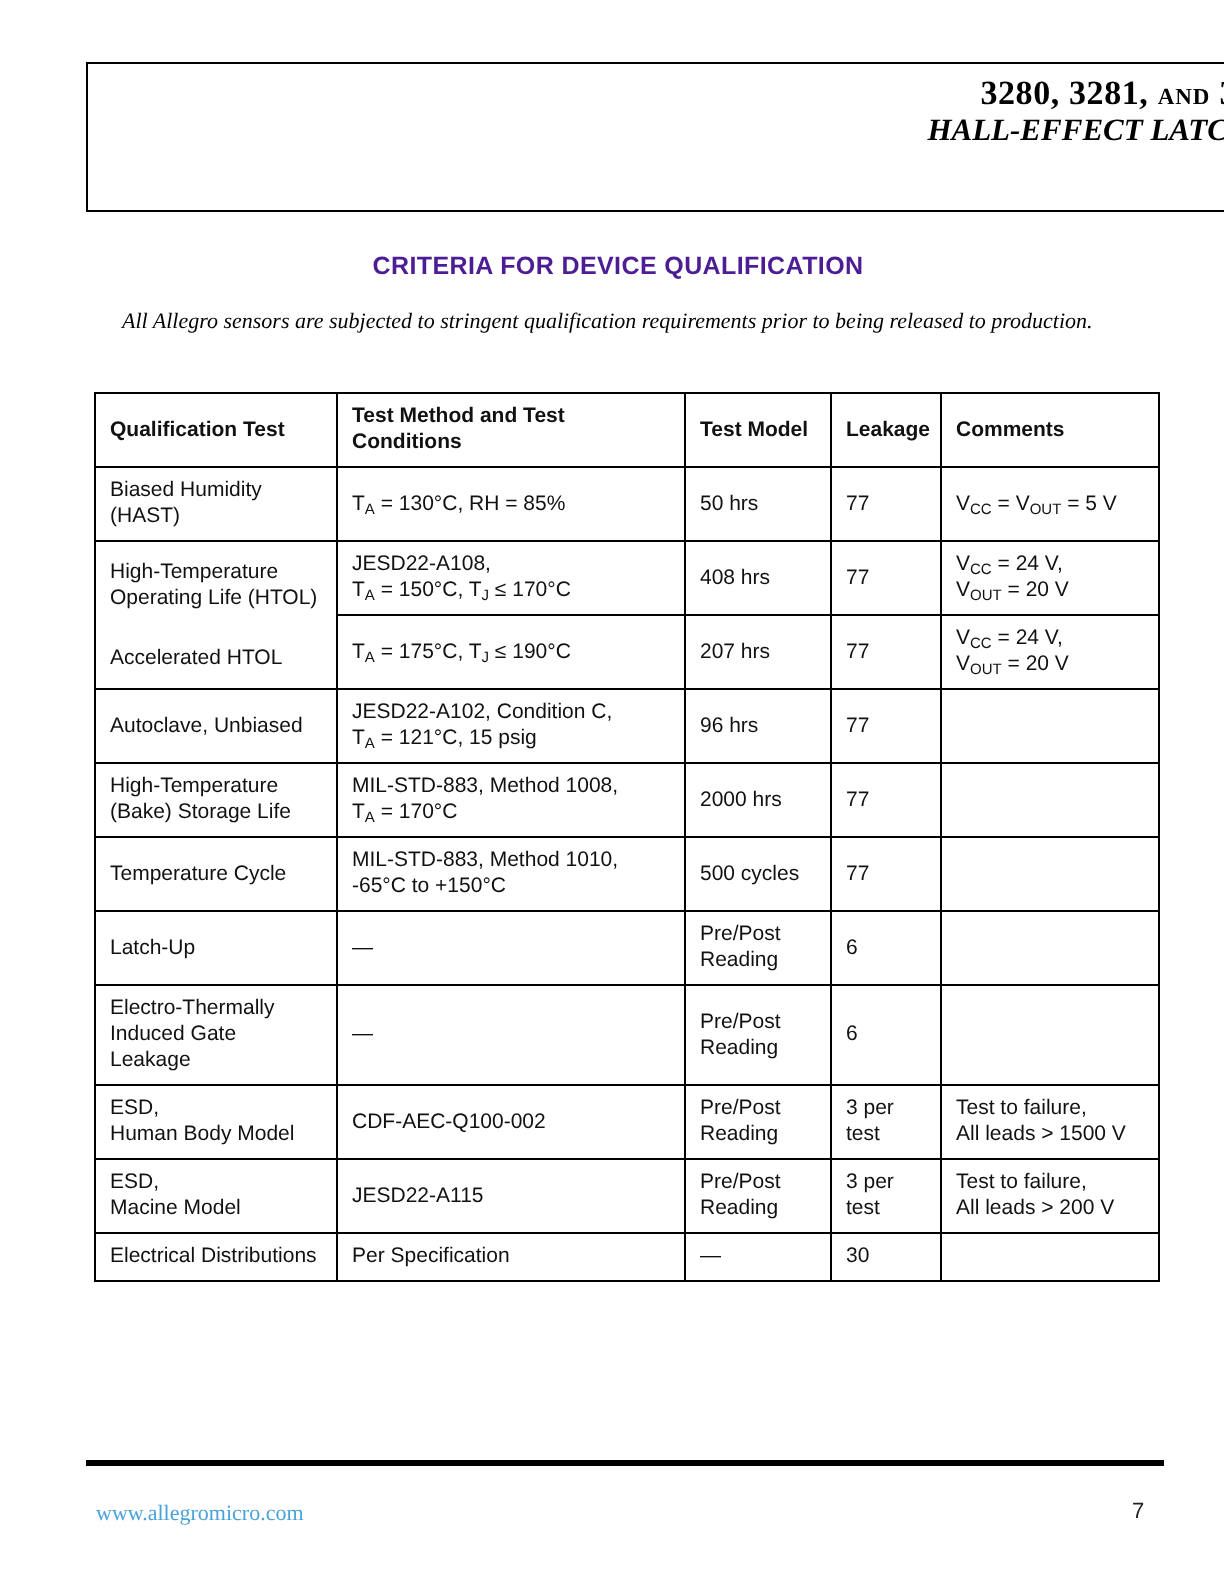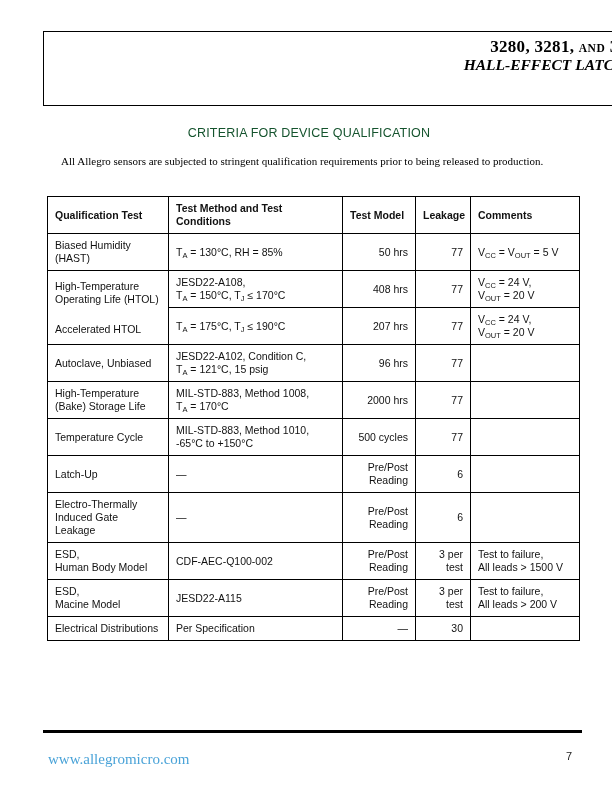--- a/index.html
+++ b/index.html
@@ -31,29 +31,29 @@
   .part-line .and { font-size: 11.5px; letter-spacing: 0.5px; }
   .subtitle-line {
     font-weight: bold; font-style: italic;
     font-size: 15.5px; line-height: 16px;
   }
 
   
   .section-title {
     position: absolute; left: 36px; top: 126px; width: 546px;
     text-align: center;
-    font-size: 12.5px; font-weight: normal; letter-spacing: 0.2px;
-    color: #14532d;
+    font-size: 12.5px; font-weight: bold; letter-spacing: 0.2px;
+    color: #4c1d95;
   }
   .intro {
     position: absolute; left: 42px; top: 155px; width: 532px;
     font-family: "Liberation Serif", serif;
     font-size: 11px; line-height: 13.5px; color: #000;
   }
-  .intro .l1 { text-indent: 19px; }
+  .intro .l1 { text-indent: 19px; font-style: italic; }
 
   
   .watermark {
     position: absolute; left: 166px; top: 362px;
     font-size: 46px; line-height: 52px;
     color: #c3c3c3; opacity: 0.75;
     letter-spacing: 1px; white-space: nowrap;
     z-index: 0; font-family: sans-serif;
   }
 
@@ -68,37 +68,37 @@
     font-size: 10.5px; line-height: 13px; color: #111;
     table-layout: fixed;
   }
   table.qual th, table.qual td {
     border: 1px solid #000;
     padding: 5px 7px;
     vertical-align: middle;
     overflow: hidden;
   }
   table.qual th { font-weight: bold; text-align: left; height: 13px; }
-  .center { text-align: right; }
+  .center { text-align: left; }
   td.merged { vertical-align: top; }
   .merged-bottom { margin-top: 17px; }
   sub {
     font-size: 7.5px; line-height: 0;
     vertical-align: baseline; position: relative; top: 2px;
   }
 
   
   .bottom-rule {
     position: absolute; left: 43px; top: 730px;
     width: 539px; height: 3px; background: #000;
   }
   .footer-url {
     position: absolute; left: 48px; top: 751px;
     font-family: "Liberation Serif", serif;
-    font-size: 15px; color: #4aa3d8; text-decoration: none;
+    font-size: 11px; color: #4aa3d8; text-decoration: none;
     cursor: pointer;
     text-align: right;
   }
   .page-number {
     position: absolute; left: 566px; top: 750px;
     font-size: 11px; color: #222;
   }
 </style>
 </head>
 <body>

